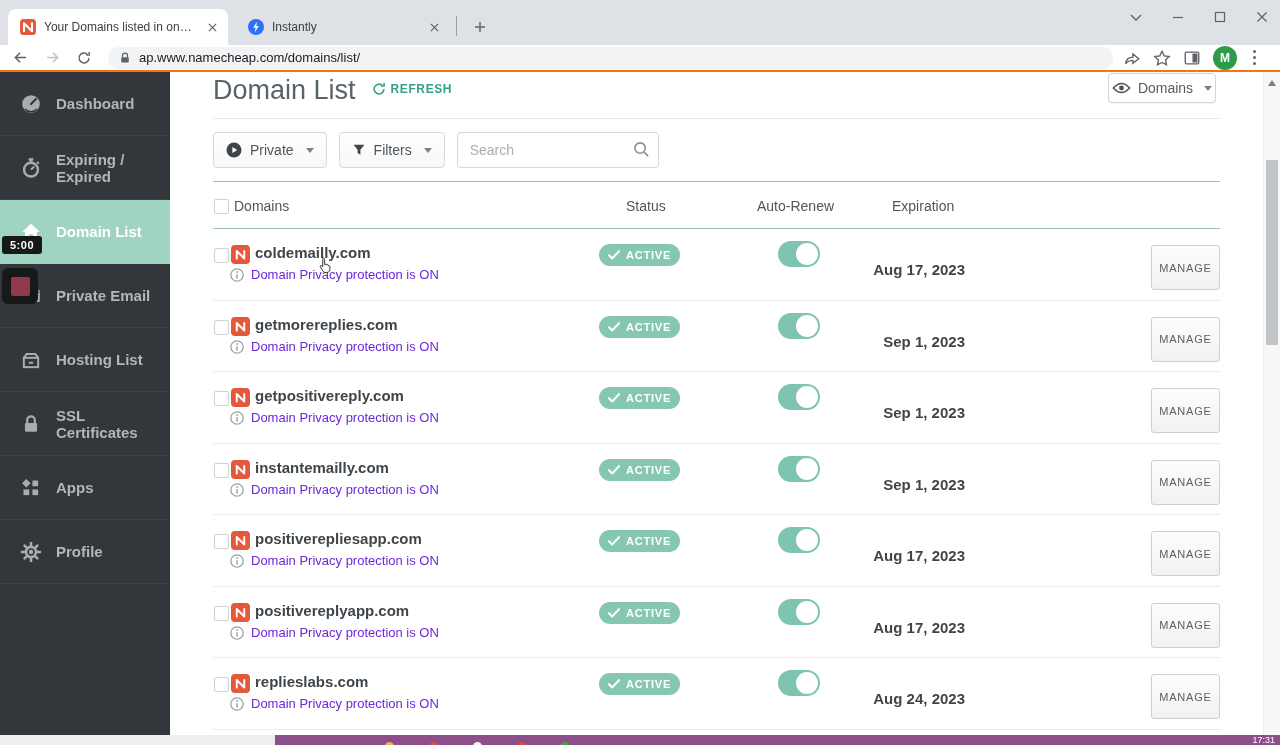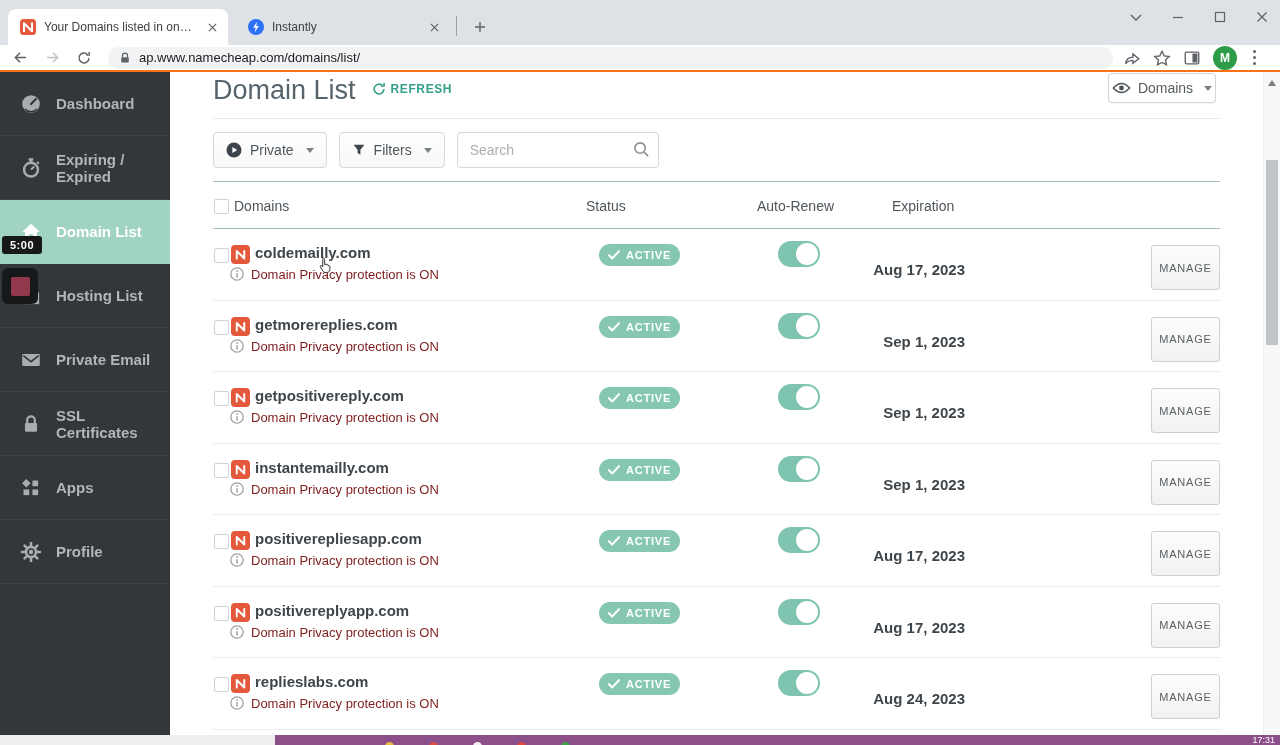--- a/index.html
+++ b/index.html
@@ -56,21 +56,21 @@
 
   .thead { position:absolute; left:43px; top:109px; width:1007px; height:48px; border-top:1px solid #9fbcbf; border-bottom:1px solid #9fbcbf; font-size:14px; color:#4e565c; }
   .thead .cb { position:absolute; left:1px; top:17px; }
   .th { position:absolute; top:16px; }
   .rows { position:absolute; left:43px; top:157px; width:1007px; }
   .row { position:relative; height:71.5px; border-bottom:1px solid #ececec; }
   .cb { width:15px; height:15px; background:#fff; border:1px solid #cdd2d5; border-radius:2px; display:inline-block; }
   .row .cb { position:absolute; left:1px; top:19px; }
   .nc-mark { position:absolute; left:18px; top:16px; width:19px; height:19px; border-radius:4px; background:#e4593b; display:flex; align-items:center; justify-content:center; }
   .dname { position:absolute; left:42px; top:15px; font-size:15px; font-weight:bold; color:#3f464b; text-decoration:none; cursor:pointer; }
-  .priv { position:absolute; left:17px; top:38px; display:flex; align-items:flex-start; gap:7px; font-size:13px; color:#7f1d1d; }
+  .priv { position:absolute; left:17px; top:38px; display:flex; align-items:flex-end; gap:7px; font-size:13px; color:#6d28d9; }
   .badge { position:absolute; left:386px; top:15px; height:22px; background:#85c7b2; border-radius:11px; color:#fff; font-size:11px; font-weight:bold; letter-spacing:0.8px; display:flex; align-items:center; padding:0 9px; gap:6px; }
   .toggle { position:absolute; left:565px; top:12px; width:42px; height:26px; background:#7fc4b1; border-radius:13px; cursor:pointer; }
   .toggle .knob { position:absolute; right:2px; top:2px; width:22px; height:22px; background:#fff; border-radius:50%; }
   .date { position:absolute; right:255px; top:16px; font-size:15px; font-weight:bold; color:#3f464b;margin-top:16px; }
   .manage { position:absolute; left:938px; top:16px; width:69px; height:45px; background:linear-gradient(#fdfdfd,#f1f1f1); border:1px solid #cfcfcf; border-radius:3px; font-size:11px; letter-spacing:0.8px; color:#5a6165; cursor:pointer; font-family:Liberation Sans, sans-serif; }
 
   
   .scrollbar { position:absolute; right:0; top:72px; width:17px; height:663px; background:#f7f7f7; border-left:1px solid #ececec; }
   .sb-up { position:absolute; left:4px; top:8px; width:0; height:0; border-left:4px solid transparent; border-right:4px solid transparent; border-bottom:6px solid #7d7d7d; }
   .sb-thumb { position:absolute; left:2px; top:88px; width:12px; height:185px; background:#c1c4c7; }
@@ -226,36 +226,36 @@
     <div class="s-item active">
       <span class="ic">
         <svg viewBox="0 0 20 20" width="22" height="22" fill="#ffffff">
             <path d="M10 2.6 L18 9.8 H15.4 V16.8 H11.8 V12 H8.2 V16.8 H4.6 V9.8 H2 Z"></path>
           </svg>
       </span>
       <span>Domain List</span>
     </div>
     <div class="s-item">
       <span class="ic">
+        <svg viewBox="0 0 20 20" width="22" height="22">
+            <rect x="2" y="4.5" width="16" height="11" rx="1" fill="#a9adaf"></rect>
+            <path d="M3 6 L10 11.5 L17 6" fill="none" stroke="#33373b" stroke-width="1.6"></path>
+          </svg>
+      </span>
+      <span>Private Email</span>
+    </div>
+    <div class="s-item">
+      <span class="ic">
         <svg viewBox="0 0 20 20" width="22" height="22" fill="none" stroke="#a9adaf" stroke-width="1.8">
             <rect x="3.5" y="8" width="13" height="8.5"></rect>
             <path d="M3.5 8 L6 4.5 H14 L16.5 8"></path>
             <path d="M8 12.5 H12"></path>
           </svg>
       </span>
       <span>Hosting List</span>
-    </div>
-    <div class="s-item">
-      <span class="ic">
-        <svg viewBox="0 0 20 20" width="22" height="22">
-            <rect x="2" y="4.5" width="16" height="11" rx="1" fill="#a9adaf"></rect>
-            <path d="M3 6 L10 11.5 L17 6" fill="none" stroke="#33373b" stroke-width="1.6"></path>
-          </svg>
-      </span>
-      <span>Private Email</span>
     </div>
     <div class="s-item">
       <span class="ic">
         <svg viewBox="0 0 20 20" width="22" height="22">
             <path d="M6.5 9 V6.5 a3.5 3.5 0 0 1 7 0 V9" fill="none" stroke="#a9adaf" stroke-width="2"></path>
             <rect x="4.5" y="9" width="11" height="8" rx="1" fill="#a9adaf"></rect>
           </svg>
       </span>
       <span>SSL Certificates</span>
     </div>
@@ -340,21 +340,21 @@
               <circle cx="7.5" cy="7.5" r="5.5"></circle>
               <path d="M11.8 11.8 L16 16"></path>
             </svg>
         </span>
       </div>
     </div>
 
     <div class="thead">
       <span class="cb"></span>
       <span class="th" style="left:21px">Domains</span>
-      <span class="th" style="left:373px">Status</span>
+      <span class="th" style="left:413px">Status</span>
       <span class="th" style="left:544px">Auto-Renew</span>
       <span class="th" style="left:679px">Expiration</span>
     </div>
 
     <div class="rows" id="rows">
     <div class="row">
       <span class="cb"></span>
       <span class="nc-mark">
         <svg viewBox="0 0 16 16" width="15" height="15">
               <polyline points="4,12.2 4,4.2 12,12.2 12,4.2" fill="none" stroke="#fff" stroke-width="2.1" stroke-linecap="round" stroke-linejoin="round"></polyline>

